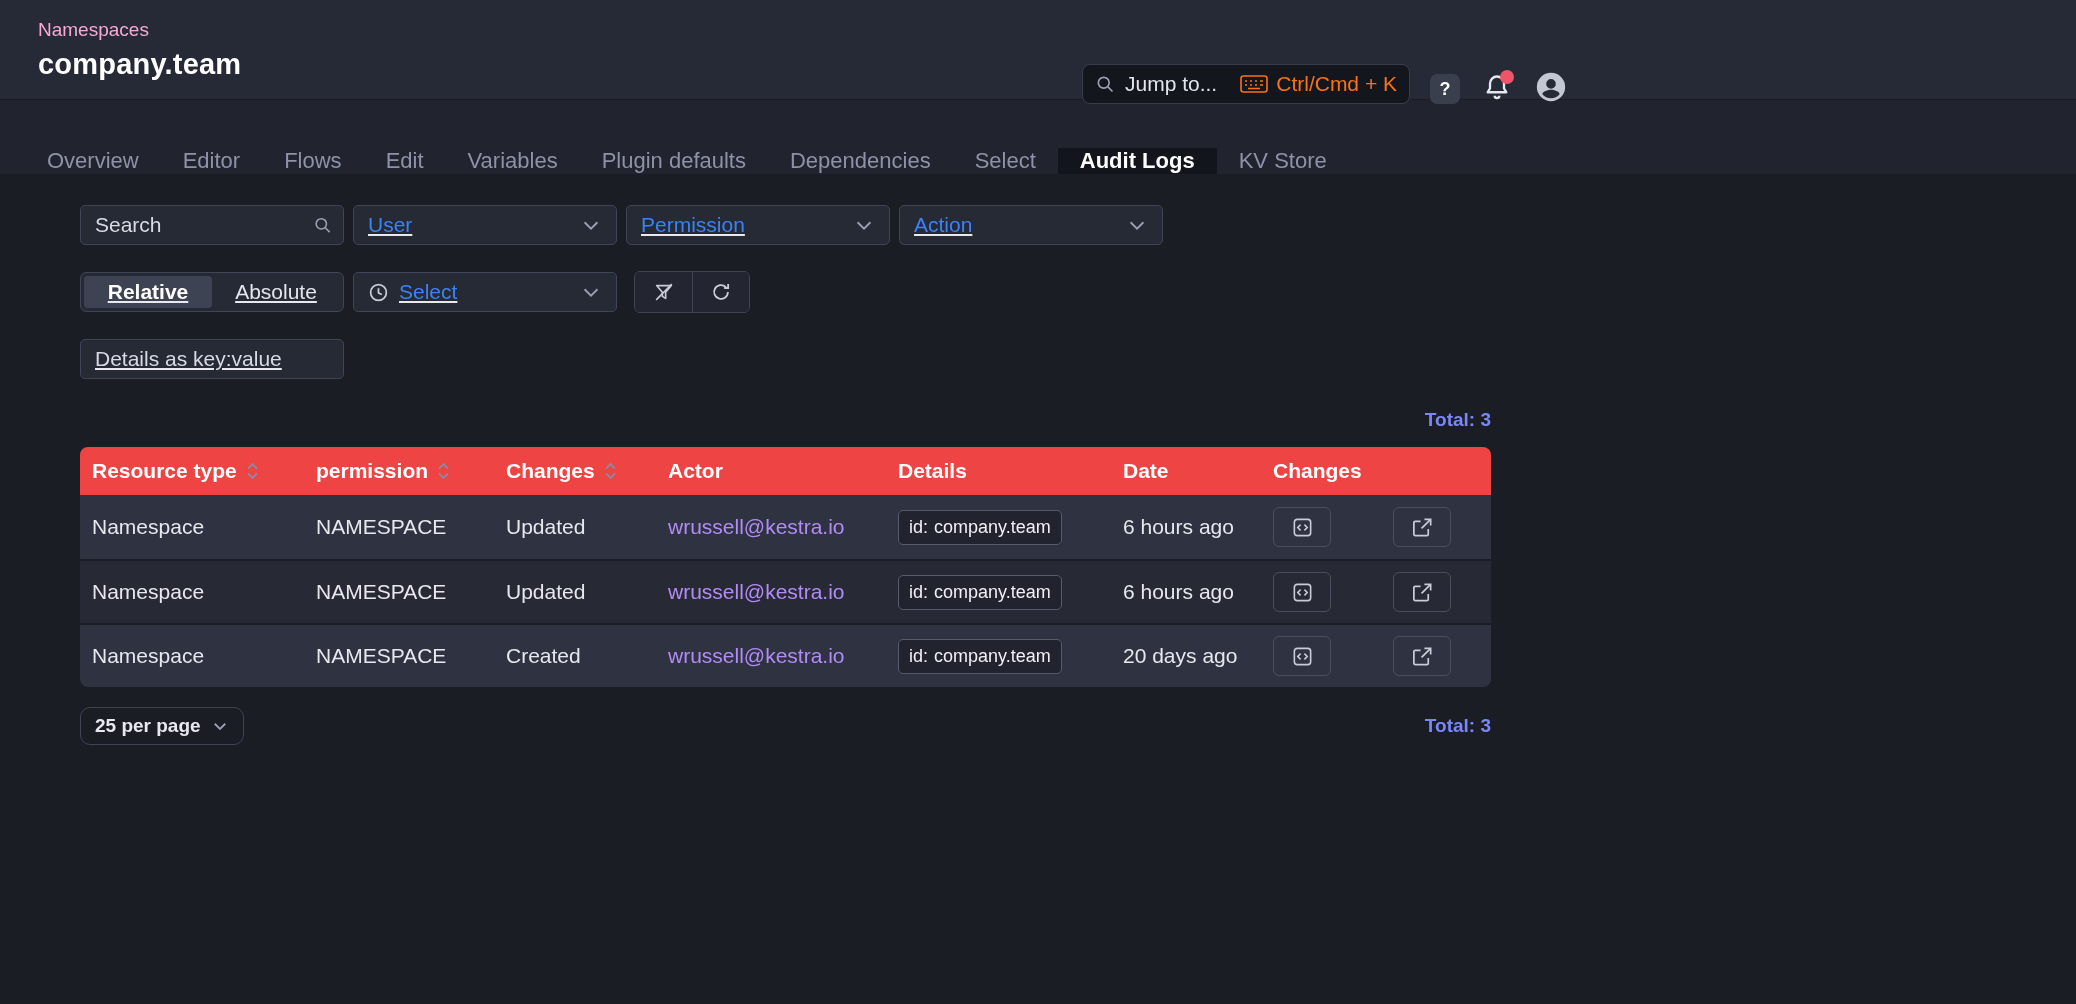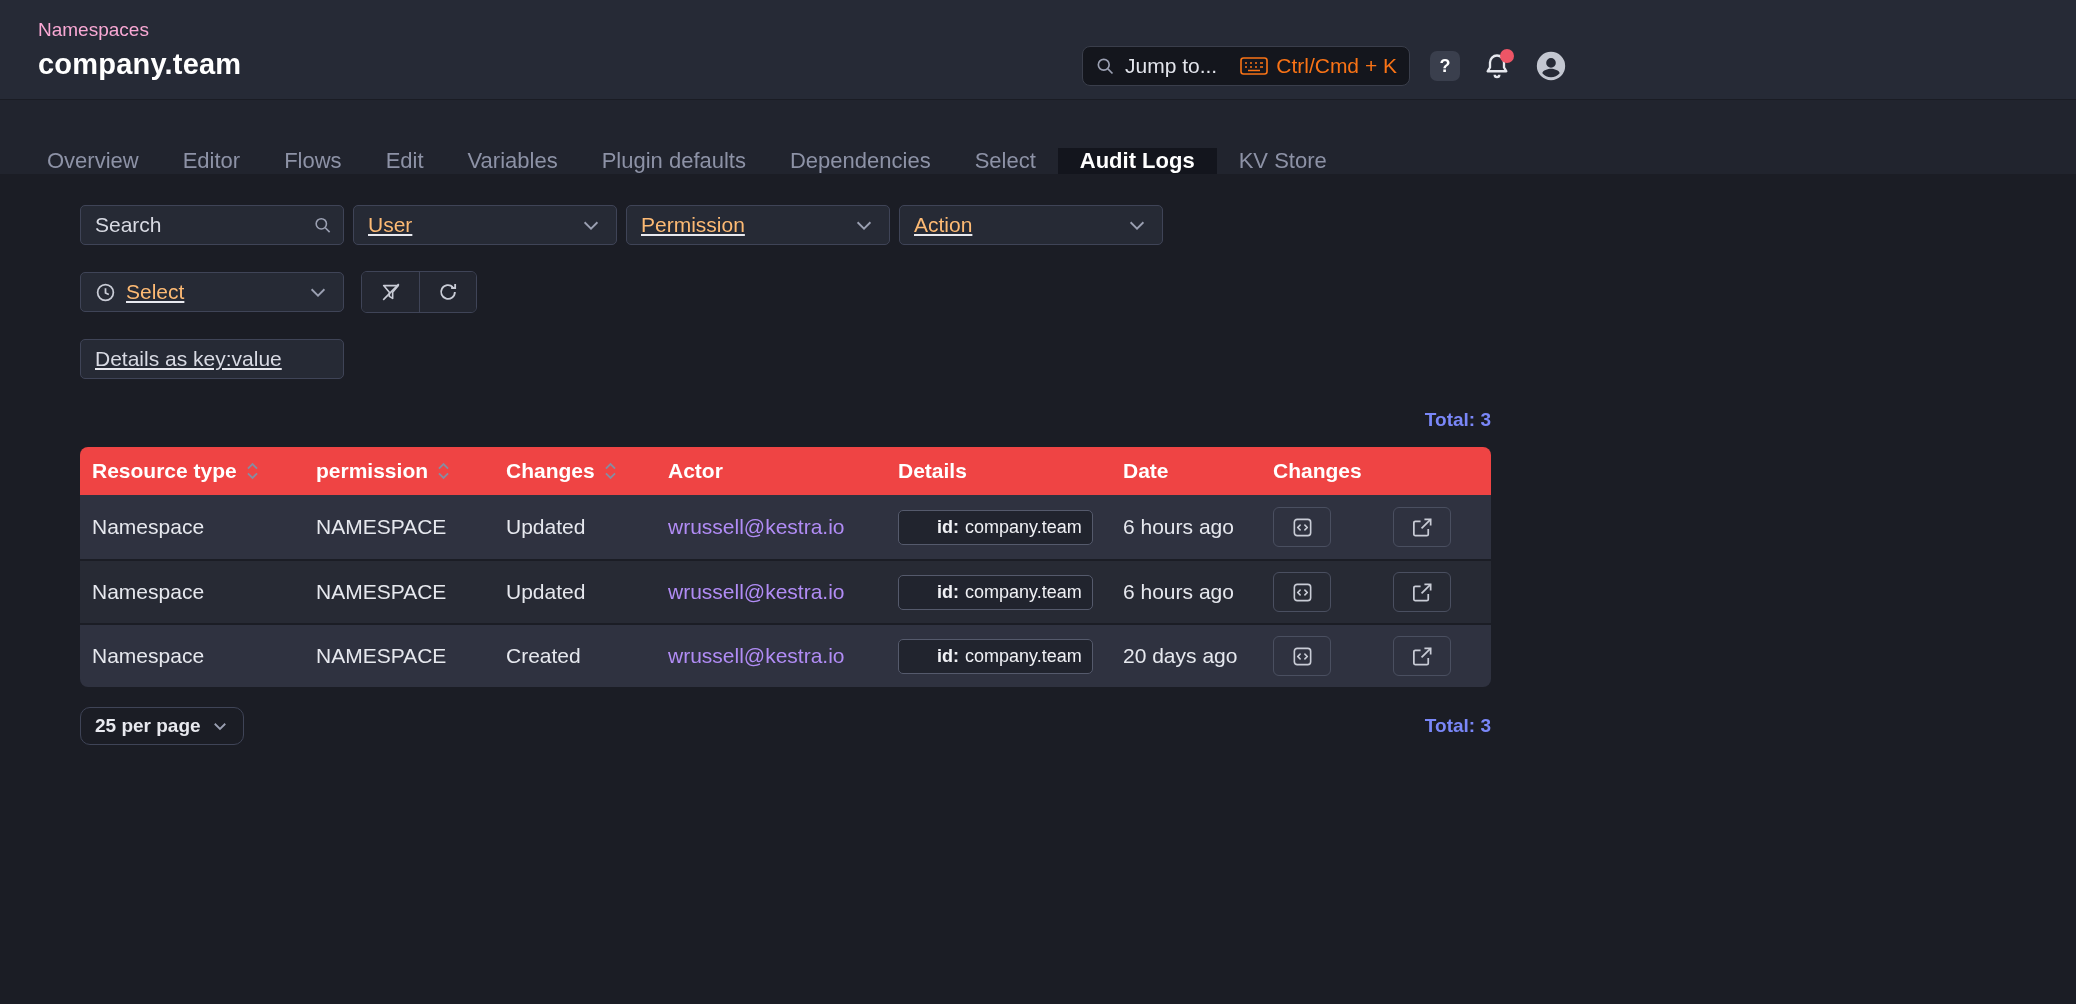--- a/index.html
+++ b/index.html
@@ -17,22 +17,22 @@
   button{font-family:inherit;cursor:pointer;}
 
   
   .topbar{
     height:100px;background:#262a36;border-bottom:1px solid #1a1c24;
     display:flex;align-items:center;padding-left:38px;position:relative;
   }
   .breadcrumb{color:#f9a8d4;font-size:19px;margin-bottom:7px;cursor:pointer;}
   .page-title{font-size:29px;font-weight:700;color:#ffffff;letter-spacing:.2px;}
   .topbar-right{
-    position:absolute;left:1082px;top:16px;height:100px;
-    display:flex;align-items:center;gap:20px;
+    position:absolute;left:1082px;top:4px;height:100px;
+    display:flex;align-items:flex-end;gap:20px;
   }
   .jump-box{
     width:328px;height:40px;background:#14161d;border:1px solid #3a3e4b;border-radius:8px;
     display:flex;align-items:center;padding:0 12px;gap:10px;font-size:21px;color:#e3e5ec;cursor:pointer;
   }
   .jump-text{flex:1;}
   .shortcut{display:flex;align-items:center;gap:8px;color:#f97316;font-size:21px;}
   .icon{display:inline-flex;align-items:center;justify-content:center;}
   .muted-icon{color:#9ba0b2;}
   .help-btn{
@@ -55,21 +55,21 @@
 
   .text-input,.dropdown,.segmented{
     height:40px;background:#262a35;border:1px solid #3f4457;border-radius:5px;
   }
   .input-wrap{position:relative;width:264px;}
   .text-input{width:264px;padding:0 42px 0 14px;color:#e8e9ef;font-size:21px;outline:none;}
   .text-input.details-input{padding-right:29px;}
   input::placeholder{color:#d8dae3;opacity:1;}
   .input-icon{position:absolute;right:12px;top:50%;transform:translateY(-50%);color:#9ba0b2;}
 
-  .dropdown{width:264px;display:flex;align-items:center;gap:10px;padding:0 14px;color:#fdba74;font-size:21px;cursor:pointer;}
+  .dropdown{width:264px;display:flex;align-items:center;gap:10px;padding:0 14px;color:#3b82f6;font-size:21px;cursor:pointer;}
   .dd-label{flex:1;}
 
   .segmented{width:264px;border-radius:6px;display:flex;align-items:center;padding:3px;}
   .seg{flex:1;height:32px;border:none;background:transparent;color:#e4e6ed;font-size:21px;border-radius:4px;}
   .seg.selected{background:#3e4354;color:#ffffff;font-weight:700;}
 
   .icon-btn-group{display:flex;margin-left:8px;border:1px solid #3f4457;border-radius:6px;overflow:hidden;}
   .icon-btn{width:57px;height:40px;border:none;background:#232630;color:#c9ccd6;display:flex;align-items:center;justify-content:center;}
   .icon-btn + .icon-btn{border-left:1px solid #3f4457;}
 
@@ -91,21 +91,21 @@
   .col-2{width:162px;}
   .col-3{width:230px;}
   .col-4{width:225px;}
   .col-5{width:150px;}
   .col-6{flex:1;}
   .actor-link{color:var(--accent-purple);text-decoration:none;}
   .badge{
     display:inline-flex;align-items:center;gap:6px;background:#21242e;border:1px solid #555a6c;
     border-radius:5px;padding:6px 10px;font-size:18px;color:#f0f1f5;white-space:nowrap;
   }
-  .badge b{font-weight:700;margin-left:28px;}
+  .badge b{font-weight:400;}
   .actions{display:flex;gap:62px;}
   .action-btn{
     width:58px;height:40px;border:1px solid #4a4f60;border-radius:6px;background:transparent;
     color:#c9ccd6;display:flex;align-items:center;justify-content:center;
   }
 
   
   .footer-row{display:flex;justify-content:space-between;align-items:center;margin-top:20px;}
   .per-page{
     display:inline-flex;align-items:center;gap:10px;height:38px;padding:0 14px;
@@ -227,20 +227,24 @@
         <span class="dd-label">Action</span>
         <span class="icon muted-icon">
           <svg width="22" height="22" viewBox="0 0 24 24">
               <polyline points="5,9 12,16 19,9" fill="none" stroke="currentColor" stroke-width="2"></polyline>
             </svg>
         </span>
       </div>
     </div>
 
     <div class="filter-row">
+      <div class="segmented">
+        <button class="seg selected">Relative</button>
+        <button class="seg">Absolute</button>
+      </div>
       <div class="dropdown">
         <span class="icon" style="color:#c9ccd6">
           <svg width="21" height="21" viewBox="0 0 24 24">
               <circle cx="12" cy="12" r="9" fill="none" stroke="currentColor" stroke-width="2"></circle>
               <polyline points="12,7 12,12.5 15.8,14.3" fill="none" stroke="currentColor" stroke-width="2"></polyline>
             </svg>
         </span>
         <span class="dd-label">Select</span>
         <span class="icon muted-icon">
           <svg width="22" height="22" viewBox="0 0 24 24">

